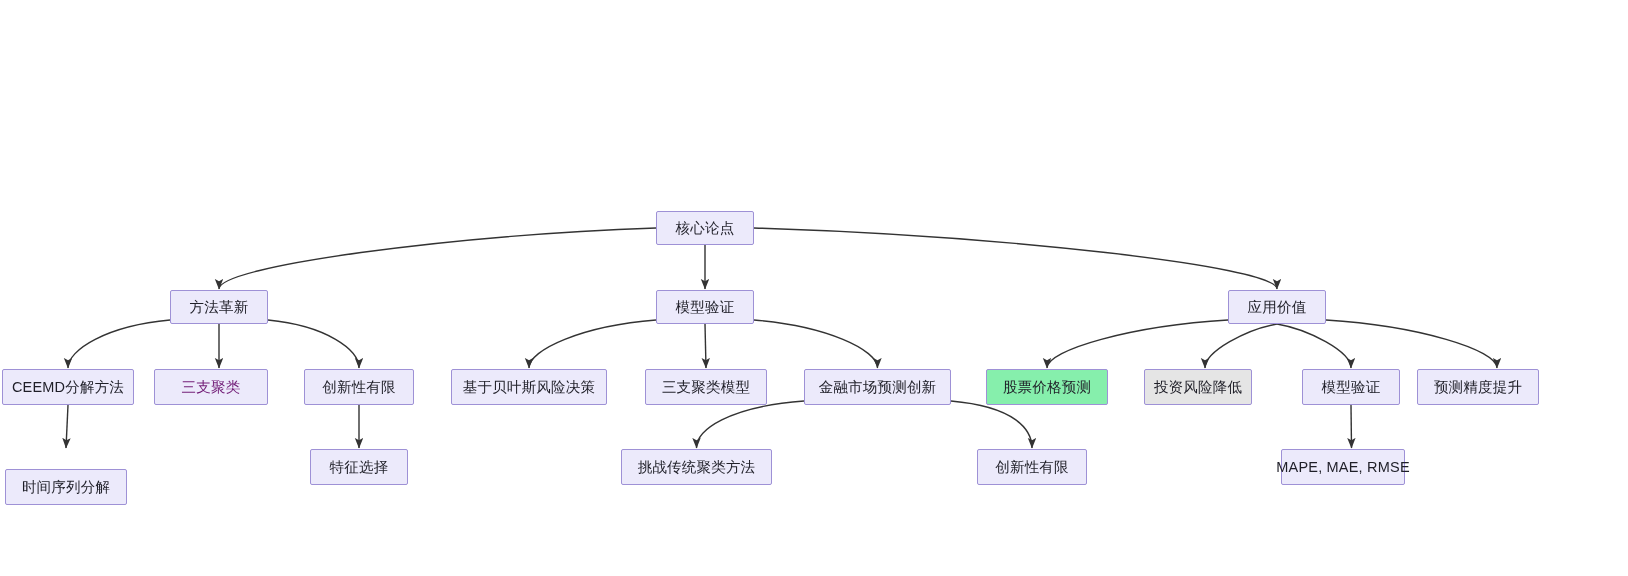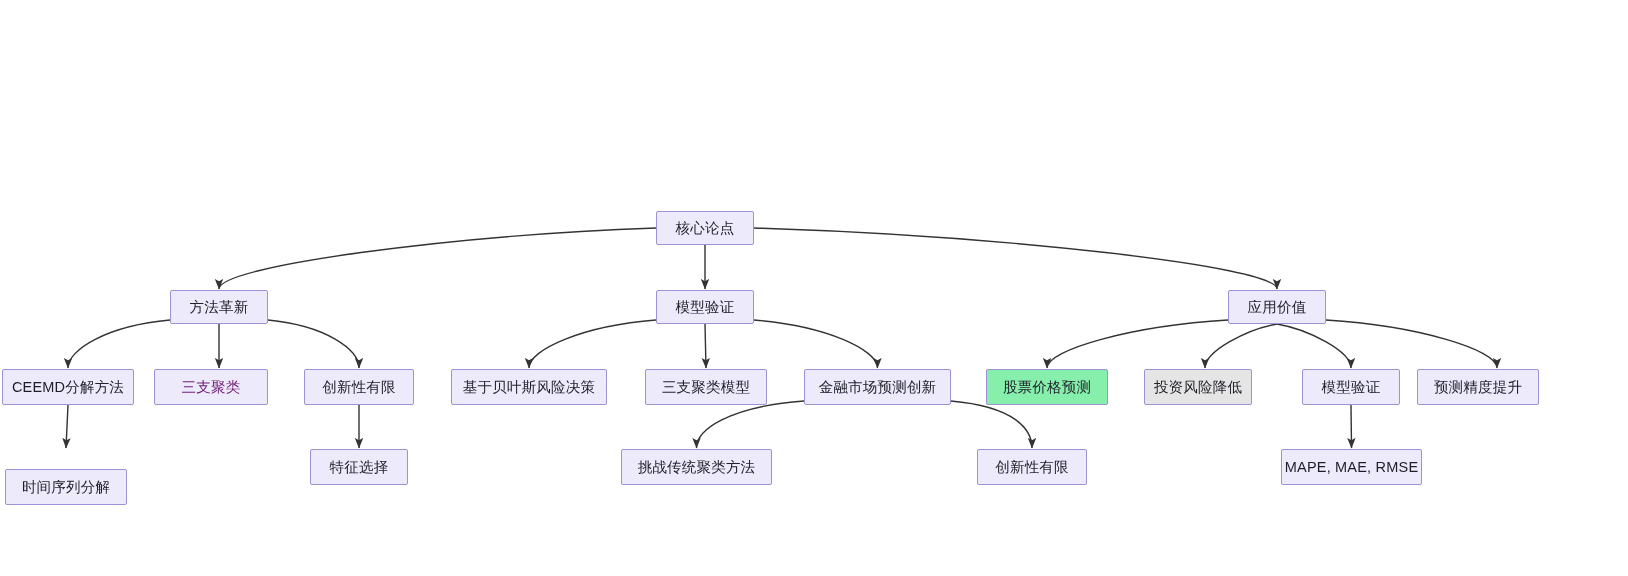--- a/index.html
+++ b/index.html
@@ -125,17 +125,17 @@
       </div>
       <div class="node" style="left: 310px; top: 449px; width: 98px; height: 36px; background: rgb(236, 234, 251); border-color: rgb(158, 145, 214); color: rgb(31, 31, 40);">
         <span class="node-label">特征选择</span>
       </div>
       <div class="node" style="left: 621px; top: 449px; width: 151px; height: 36px; background: rgb(236, 234, 251); border-color: rgb(158, 145, 214); color: rgb(31, 31, 40);">
         <span class="node-label">挑战传统聚类方法</span>
       </div>
       <div class="node" style="left: 977px; top: 449px; width: 110px; height: 36px; background: rgb(236, 234, 251); border-color: rgb(158, 145, 214); color: rgb(31, 31, 40);">
         <span class="node-label">创新性有限</span>
       </div>
-      <div class="node" style="left: 1281px; top: 449px; width: 141px; height: 36px; background: rgb(236, 234, 251); border-color: rgb(158, 145, 214); color: rgb(31, 31, 40);">
+      <div class="node" style="left: 1281px; top: 449px; width: 124px; height: 36px; background: rgb(236, 234, 251); border-color: rgb(158, 145, 214); color: rgb(31, 31, 40);">
         <span class="node-label">MAPE, MAE, RMSE</span>
       </div>
     </div>
 </div>
 
 </body></html>

